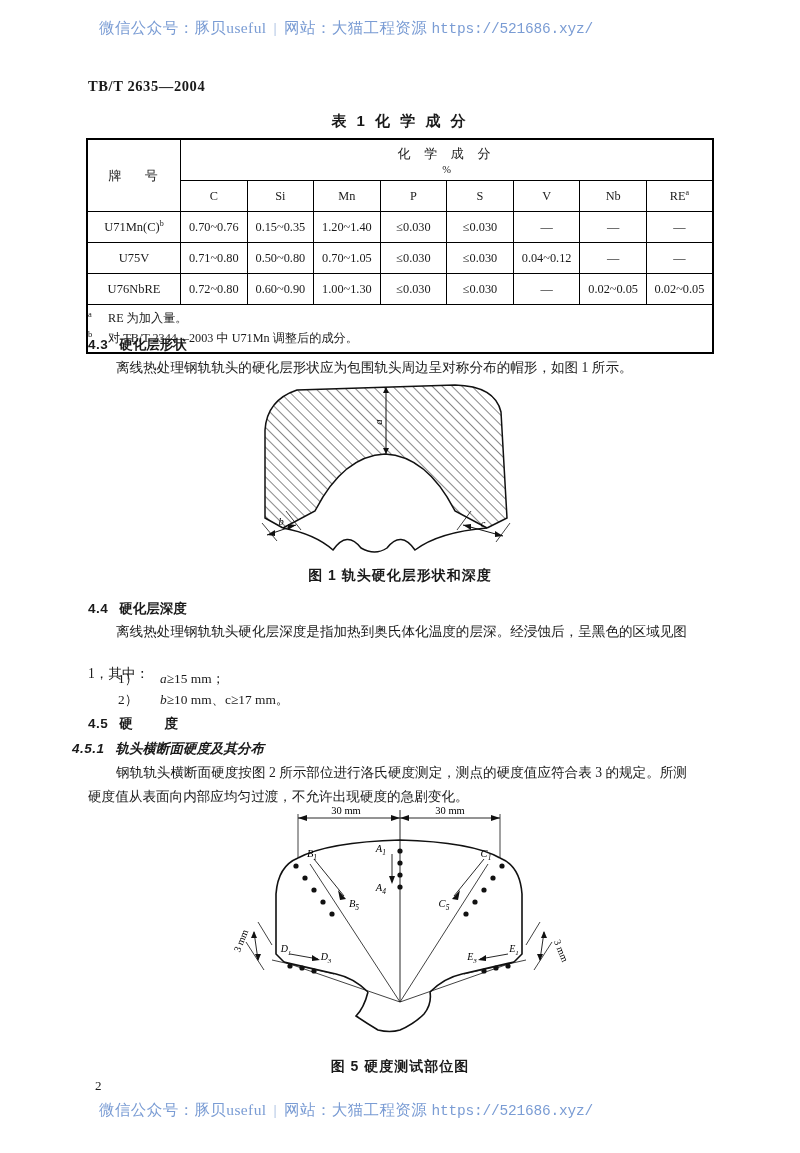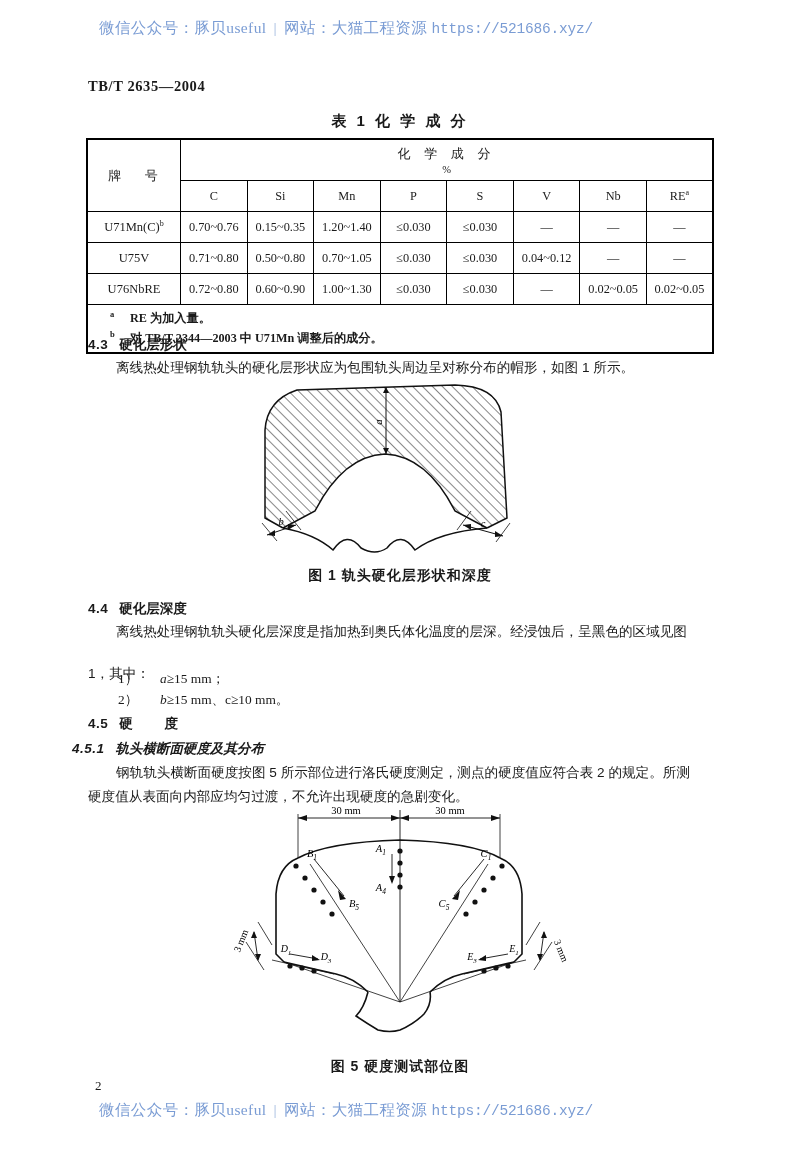--- a/index.html
+++ b/index.html
@@ -88,53 +88,51 @@
   }
   #chem-table .t-top { border-top: 2.5px solid #000; }
   #chem-table .t-left { border-left: 2.5px solid #000; }
   #chem-table .t-right { border-right: 2.5px solid #000; }
   #chem-table .t-bot { border-bottom: 2.5px solid #000; }
   .cell-grade { font-size: 12.5px; }
   .cell-h { height: 36px; }
   .cell-r { height: 26px; }
   .pct { font-size: 10.5px; display: block; margin-top: 1px; }
   .hdr-span { letter-spacing: 5px; font-family: "Liberation Sans", sans-serif; font-size: 13px; }
-  .grade-hd { letter-spacing: 10px; font-family: Liberation Sans, sans-serif; font-size: 13px; padding-left: 8px; }
+  .grade-hd { letter-spacing: 10px; font-family: Liberation Serif, serif; font-size: 13px; padding-left: 8px; }
   sup { font-size: 8px; vertical-align: super; }
   .notes-cell {
     text-align: left !important;
     padding: 3px 0 4px 0 !important;
     border-top: 1px solid #000 !important;
   }
   .note-line {
     display: block;
     font-size: 12.2px;
     line-height: 1.45;
-    padding-left: 22px;
     text-indent: 0;
-    font-weight: bold;
   }
   .note-line .nm { display: inline-block; width: 20px; font-size: 8.5px; vertical-align: super; }
 
   
   .h-sec {
     position: absolute;
     font-family: "Liberation Sans", sans-serif;
     font-weight: bold;
     font-size: 13.5px;
     white-space: nowrap;
   }
   .h-sec .num { letter-spacing: .5px; }
   .h-sec .ttl { margin-left: 11px; }
   .h-sec .ttl.wide { letter-spacing: 14px; }
   .para {
     position: absolute;
     font-size: 13.6px;
     line-height: 1.62;
-    font-family: Liberation Sans, sans-serif;
+    font-family: Liberation Serif, serif;
     white-space: nowrap;
   }
   .indent2 { text-indent: 28px; }
   .listitem {
     position: absolute;
     font-size: 13.4px;
     font-family: "Liberation Serif", serif;
     white-space: nowrap;
   }
   .listitem .lbl { display: inline-block; width: 42px; }
@@ -300,31 +298,31 @@
   <div class="h-sec" style="left:88px; top:600px;">
     <span class="num">4.4</span><span class="ttl">硬化层深度</span>
   </div>
   <div class="para indent2" style="left:88px; top:621px;">离线热处理钢轨轨头硬化层深度是指加热到奥氏体化温度的层深。经浸蚀后，呈黑色的区域见图</div>
   <div class="para" style="left:88px; top:663px;">1，其中：</div>
 
   <div class="listitem" style="left:118px; top:670px;">
     <span class="lbl">1）</span><i class="v">a</i><span>≥15 mm；</span>
   </div>
   <div class="listitem" style="left:118px; top:691px;">
-    <span class="lbl">2）</span><i class="v">b</i><span>≥15 mm、c≥10 mm。</span>
+    <span class="lbl">2）</span><i class="v">b</i><span>≥10 mm、c≥17 mm。</span>
   </div>
 
   <div class="h-sec" style="left:88px; top:715px;">
     <span class="num">4.5</span><span class="ttl wide">硬    度</span>
   </div>
 
   <div class="h-sec" style="left:72px; top:740px;font-style:italic;">
     <span class="num">4.5.1</span><span class="ttl">轨头横断面硬度及其分布</span>
   </div>
-  <div class="para indent2" style="left:88px; top:762px;">钢轨轨头横断面硬度按图 5 所示部位进行洛氏硬度测定，测点的硬度值应符合表 2 的规定。所测</div>
+  <div class="para indent2" style="left:88px; top:762px;">钢轨轨头横断面硬度按图 2 所示部位进行洛氏硬度测定，测点的硬度值应符合表 3 的规定。所测</div>
   <div class="para" style="left:88px; top:786px;">硬度值从表面向内部应均匀过渡，不允许出现硬度的急剧变化。</div>
 
   <svg id="fig2" width="360" height="232" viewBox="0 0 360 232">
 
     <line x1="70" y1="12" x2="70" y2="56" stroke="#111" stroke-width=".8"></line>
     <line x1="172" y1="8" x2="172" y2="200" stroke="#111" stroke-width=".9"></line>
     <line x1="272" y1="12" x2="272" y2="56" stroke="#111" stroke-width=".8"></line>
 
     <line x1="70" y1="16" x2="172" y2="16" stroke="#111" stroke-width=".9"></line>
     <path d="M 70 16 L 79 13 L 79 19 Z" fill="#111"></path>

